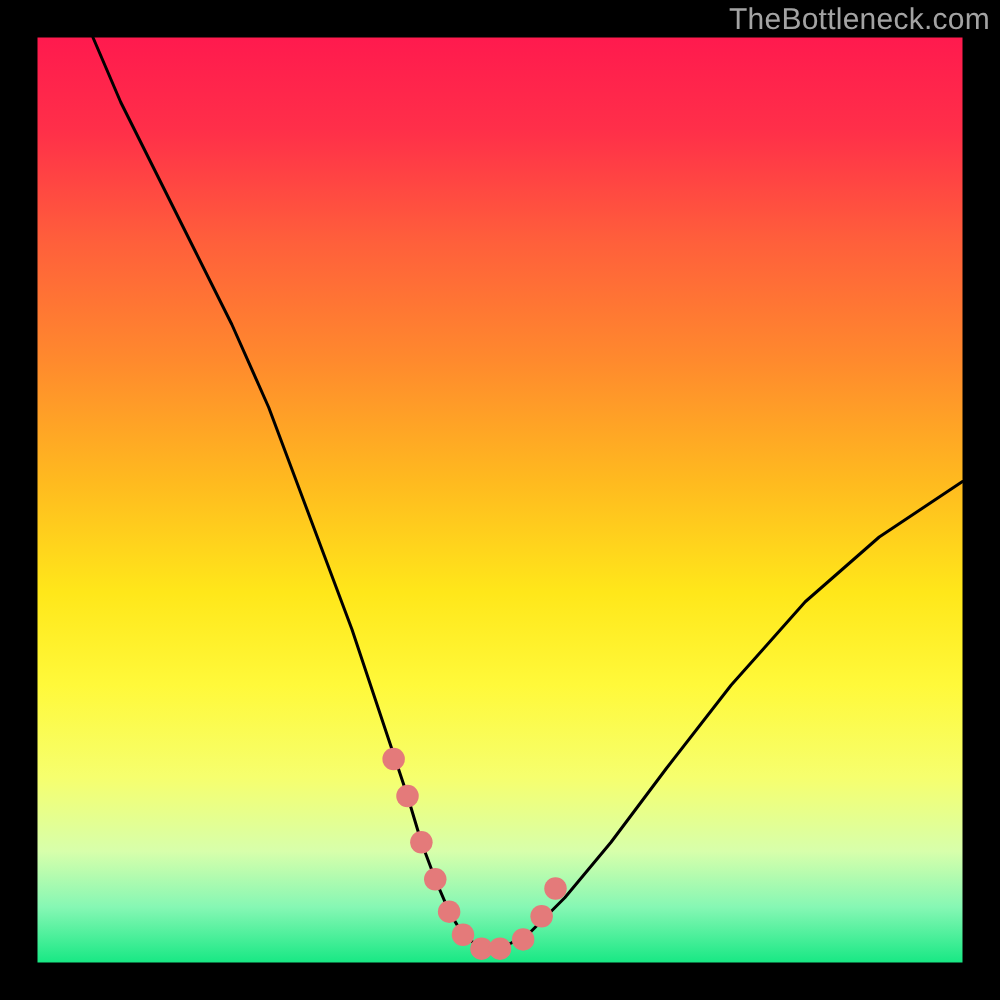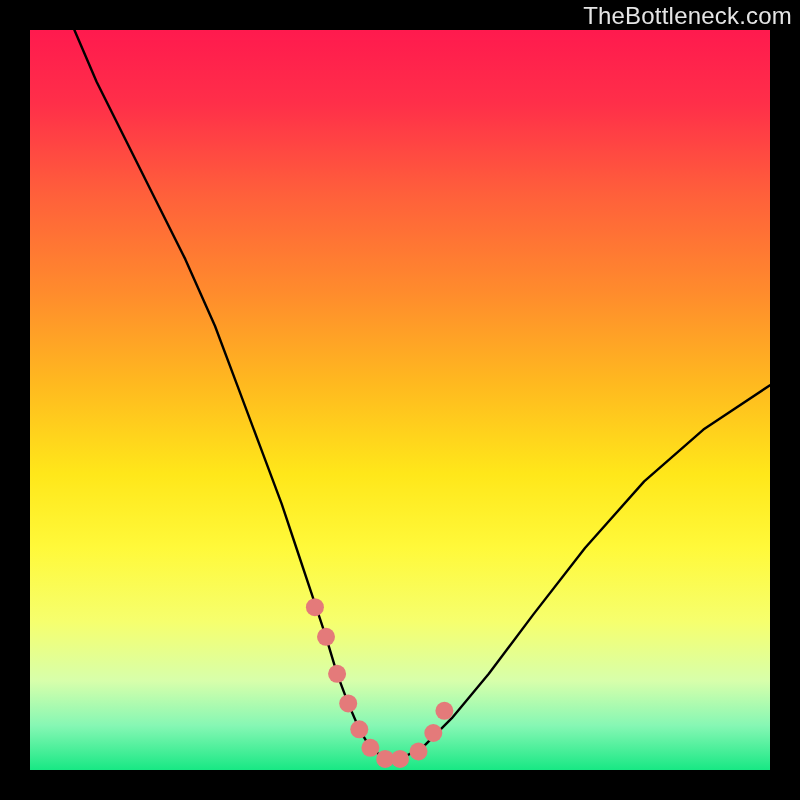--- a/index.html
+++ b/index.html
@@ -13,21 +13,21 @@
   }
   .container {
     position: relative;
     width: 800px;
     height: 800px;
   }
   .watermark {
     position: absolute;
     top: 2px;
     right: 8px;
-    color: #e5e5e5;
+    color: #a3a3a3;
     font-size: 24px;
     font-weight: 500;
     letter-spacing: 0.2px;
     z-index: 10;
   }
   svg.chart {
     position: absolute;
     top: 0;
     left: 0;
   }

